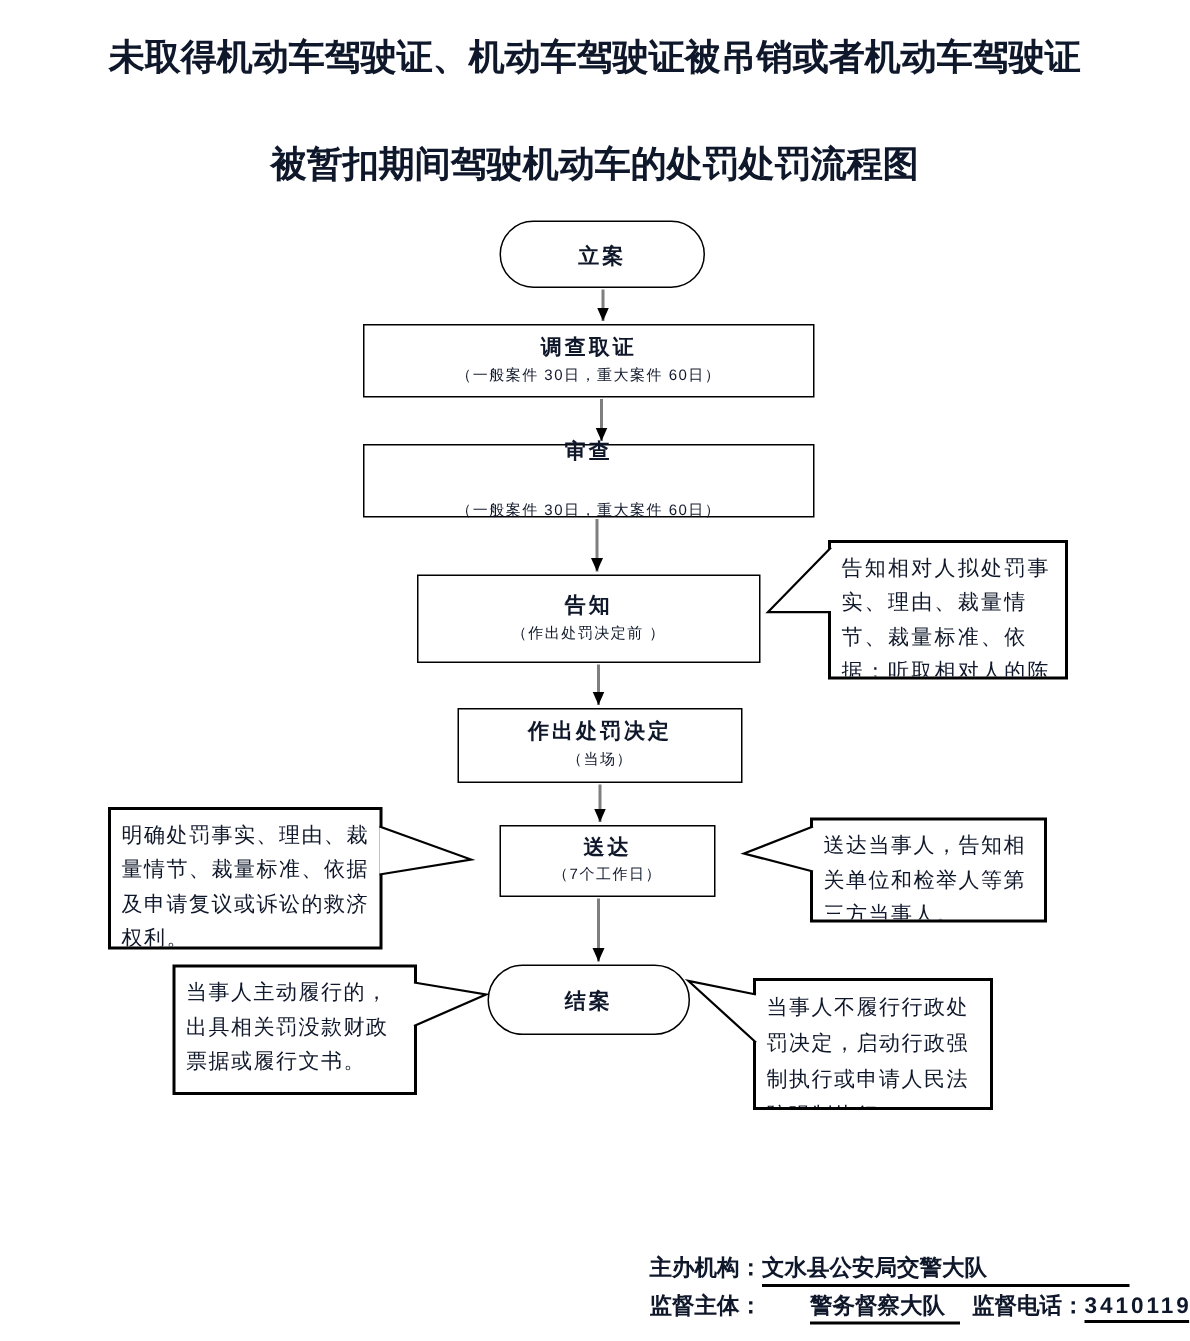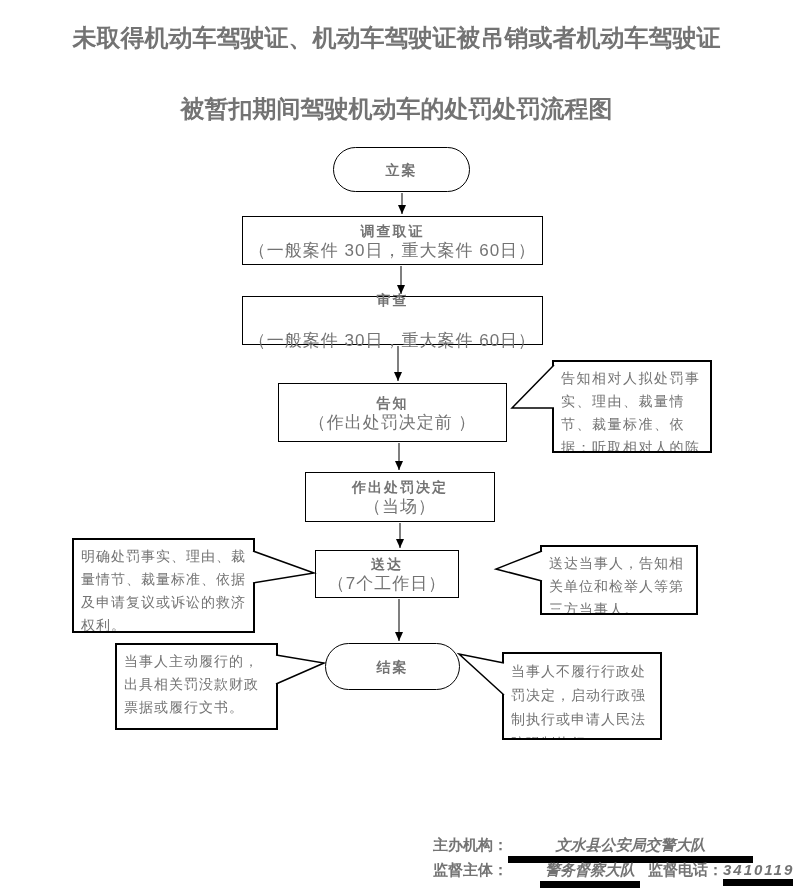--- a/index.html
+++ b/index.html
@@ -1,56 +1,56 @@
 <!DOCTYPE html>
 <html><head>
 <meta charset="utf-8">
 <style>
   html,body{margin:0;padding:0;background:#fff;}
   #page{position:relative;width:793px;height:894px;background:#fff;overflow:hidden;
-        font-family:"Liberation Sans",sans-serif;color:#737373;}
+        font-family:"Liberation Sans",sans-serif;color:#0f172a;}
 
   .title{position:absolute;left:0;width:793px;text-align:center;
          font-size:24px;font-weight:bold;letter-spacing:0px;white-space:nowrap;}
   #title1{top:22px;}
   #title2{top:93px;}
 
   
   .shape{position:absolute;border:1px solid #000;background:#fff;box-sizing:border-box;
          display:flex;flex-direction:column;justify-content:center;align-items:center;text-align:right;}
   .shape .t{font-size:14px;font-weight:bold;letter-spacing:2px;line-height:20px;}
-  .shape .s{font-size:17px;letter-spacing:1px;line-height:20px;}
+  .shape .s{font-size:10px;letter-spacing:1px;line-height:20px;}
 
   #start{left:333px;top:147px;width:137px;height:45px;border-radius:23px;}
   #end  {left:325px;top:643px;width:135px;height:47px;border-radius:24px;}
   #step1{left:242px;top:216px;width:301px;height:49px;}
   #step2{left:242px;top:296px;width:301px;height:49px;gap:21px;}
   #step3{left:278px;top:383px;width:229px;height:59px;}
   #step4{left:305px;top:472px;width:190px;height:50px;}
-  #step5{left:315px;top:550px;width:144px;height:48px;}
+  #step5{left:333px;top:550px;width:144px;height:48px;}
 
   
   .callout{position:absolute;border:2px solid #000;background:#fff;box-sizing:border-box;
            font-size:14px;line-height:23px;letter-spacing:1px;padding:5px 7px;
            text-align:left;overflow:hidden;}
   #co-notify-right {left:552px;top:360px;width:160px;height:93px;letter-spacing:1.5px;}
   #co-deliver-left {left:72px; top:538px;width:183px;height:95px;}
   #co-deliver-right{left:540px;top:545px;width:158px;height:70px;}
   #co-close-left   {left:115px;top:643px;width:163px;height:87px;}
   #co-close-right  {left:502px;top:652px;width:160px;height:88px;line-height:24px;}
 
   #overlay{position:absolute;left:0;top:0;width:793px;height:894px;
            pointer-events:none;z-index:5;}
 
   
   .footrow{position:absolute;white-space:nowrap;font-size:15px;font-weight:bold;}
   #foot1{left:433px;top:836px;}
   #foot2{left:433px;top:861px;}
-  .u{display:inline-block;border-bottom:7px solid #000000;text-align:center;
-     padding-bottom:1px;font-style:italic;}
+  .u{display:inline-block;border-bottom:2px solid #000000;text-align:left;
+     padding-bottom:1px;}
   #u-org{width:245px;}
   #u-sup{width:100px;margin-right:8px;margin-left:32px;}
   #u-phone{width:70px;letter-spacing:2px;}
 </style>
 </head>
 <body>
 
 <div id="page">
 
   <div class="title" id="title1">未取得机动车驾驶证、机动车驾驶证被吊销或者机动车驾驶证</div>

